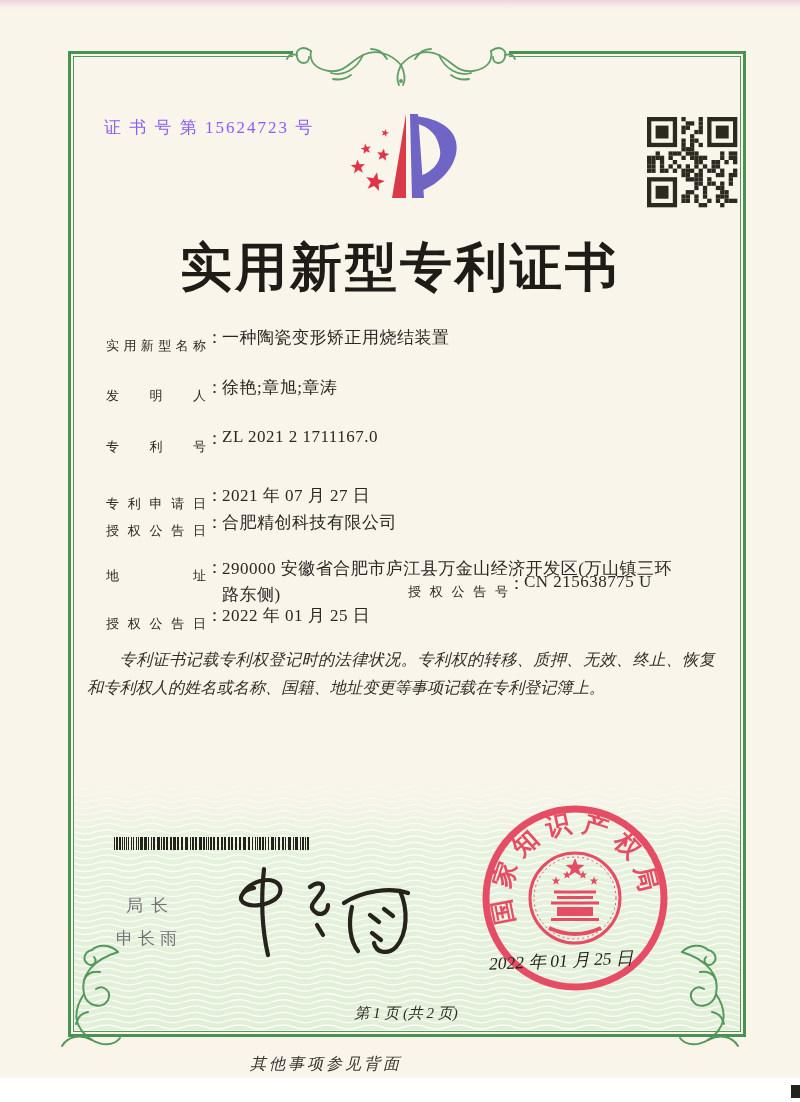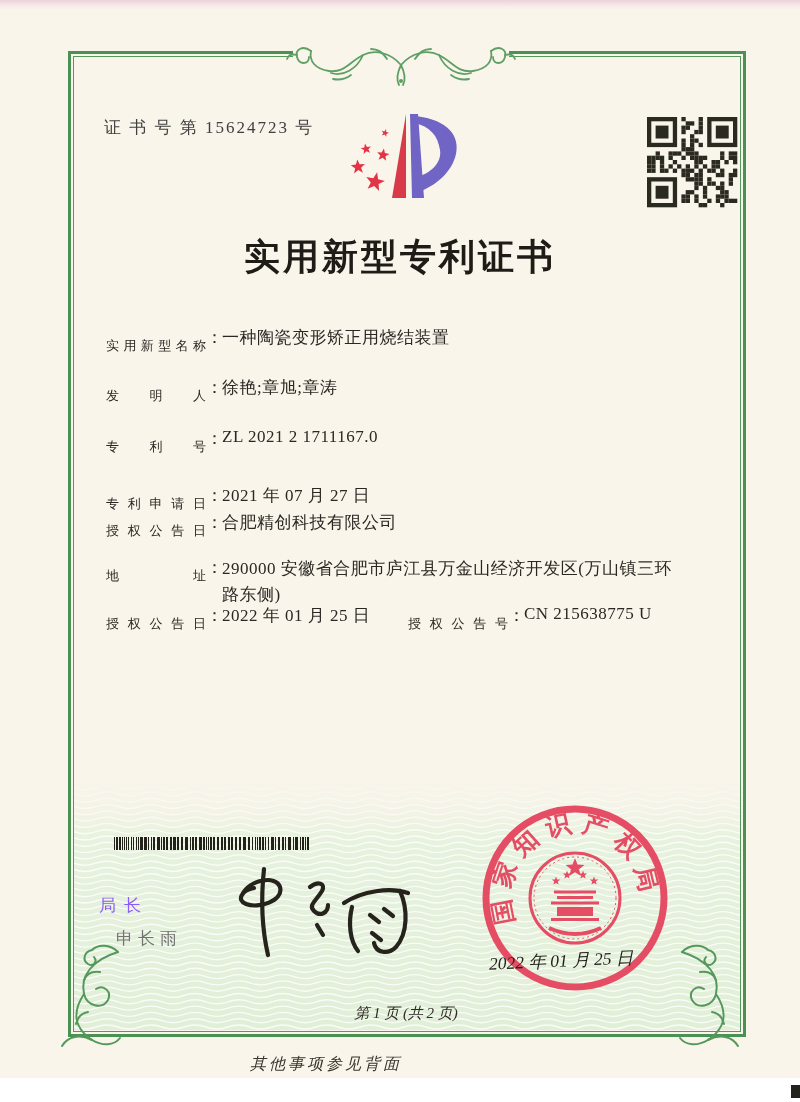--- a/index.html
+++ b/index.html
@@ -21,31 +21,31 @@
     -webkit-mask-image:linear-gradient(180deg,transparent 0px,#000 70px);
     mask-image:linear-gradient(180deg,transparent 0px,#000 70px);
     z-index:1;
   }
   .band svg{display:block;width:100%;height:100%;}
   
   .frame{left:68px;top:51px;width:678px;height:986px;border:3px solid #4a9154;box-sizing:border-box;z-index:2;}
   .frame-inner{position:absolute;left:2px;top:2px;right:2px;bottom:2px;border:1px solid #55985c;}
   .ornament{z-index:3;}
   .content{z-index:4;}
-  .cert-no{left:104px;top:116px;font-size:17px;letter-spacing:2px;color:#404040;}
-  .title{left:0;top:233px;width:800px;text-align:center;font-size:36px;font-weight:700;letter-spacing:3px;color:#1f1c17;}
+  .cert-no{left:104px;top:116px;font-size:17px;letter-spacing:2px;color:#8b5cf6;}
+  .title{left:0;top:233px;width:800px;text-align:center;font-size:52px;font-weight:700;letter-spacing:3px;color:#1f1c17;}
   .frow{left:106px;font-size:17px;color:#2b2823;white-space:nowrap;}
   .frow .flabel{display:inline-block;width:100px;font-size:13px;text-align:justify;text-align-last:justify;vertical-align:top;margin-top:11px;}
   .frow .fcolon{display:inline-block;width:16px;vertical-align:top;}
   .frow .fvalue{display:inline-block;vertical-align:top;letter-spacing:.5px;}
   .frow .fvalue.addr{width:450px;white-space:normal;line-height:26px;letter-spacing:.5px;}
   .frow.second{left:408px;}
   .paras{left:87px;top:646px;width:628px;z-index:4;}
   .paras p{margin:0;font-size:16.2px;line-height:28.2px;text-indent:2em;text-align:justify;font-style:italic;color:#322f28;}
-  .director{left:99px;top:894px;font-size:17px;letter-spacing:8px;font-family:"Liberation Sans","DejaVu Sans",sans-serif;color:#8b5cf6;}
+  .director{left:126px;top:894px;font-size:17px;letter-spacing:8px;font-family:"Liberation Sans","DejaVu Sans",sans-serif;color:#737373;}
   .director-name{left:116px;top:927px;font-size:17px;letter-spacing:5px;font-family:"Liberation Sans","DejaVu Sans",sans-serif;color:#737373;}
   .seal-date{left:489px;top:948px;width:170px;font-size:17.5px;font-style:italic;color:#201e18;transform:rotate(-2.5deg);z-index:5;white-space:nowrap;}
   .footer-page{left:0;top:1004px;width:812px;text-align:center;font-size:15px;font-style:italic;color:#2e2b25;}
   .back-note{left:0;top:1054px;width:652px;text-align:center;font-size:16px;font-style:italic;letter-spacing:3px;color:#38352d;}
 </style>
 </head>
 <body>
 
 <div class="abs top-strip"></div>
 
@@ -315,25 +315,26 @@
 </div>
 <div class="abs content frow" style="top:511px;">
   <span class="flabel">授权公告日</span><span class="fcolon">：</span><span class="fvalue">合肥精创科技有限公司</span>
 </div>
 <div class="abs content frow" style="top:556px;">
   <span class="flabel">地址</span><span class="fcolon">：</span><span class="fvalue addr">290000 安徽省合肥市庐江县万金山经济开发区(万山镇三环路东侧)</span>
 </div>
 <div class="abs content frow" style="top:604px;">
   <span class="flabel">授权公告日</span><span class="fcolon">：</span><span class="fvalue">2022 年 01 月 25 日</span>
 </div>
-<div class="abs content frow second" style="top:604px;">
+<div class="abs content frow second" style="top:572px;">
   <span class="flabel">授权公告号</span><span class="fcolon">：</span><span class="fvalue">CN 215638775 U</span>
 </div>
 
 <div class="abs paras">
+  <p>专利证书记载专利权登记时的法律状况。专利权的转移、质押、无效、终止、恢复和专利权人的姓名或名称、国籍、地址变更等事项记载在专利登记簿上。</p>
 </div>
 
 <svg class="abs content" id="barcode" style="left:114px;top:837px;" width="202" height="13" viewBox="0 0 202 13">
     <rect x="0" y="0" width="1" height="13" fill="#23221a"></rect>
     <rect x="2" y="0" width="2" height="13" fill="#23221a"></rect>
     <rect x="5" y="0" width="2" height="13" fill="#23221a"></rect>
     <rect x="8" y="0" width="1" height="13" fill="#23221a"></rect>
     <rect x="10" y="0" width="1" height="13" fill="#23221a"></rect>
     <rect x="12" y="0" width="1" height="13" fill="#23221a"></rect>
     <rect x="14" y="0" width="1" height="13" fill="#23221a"></rect>

